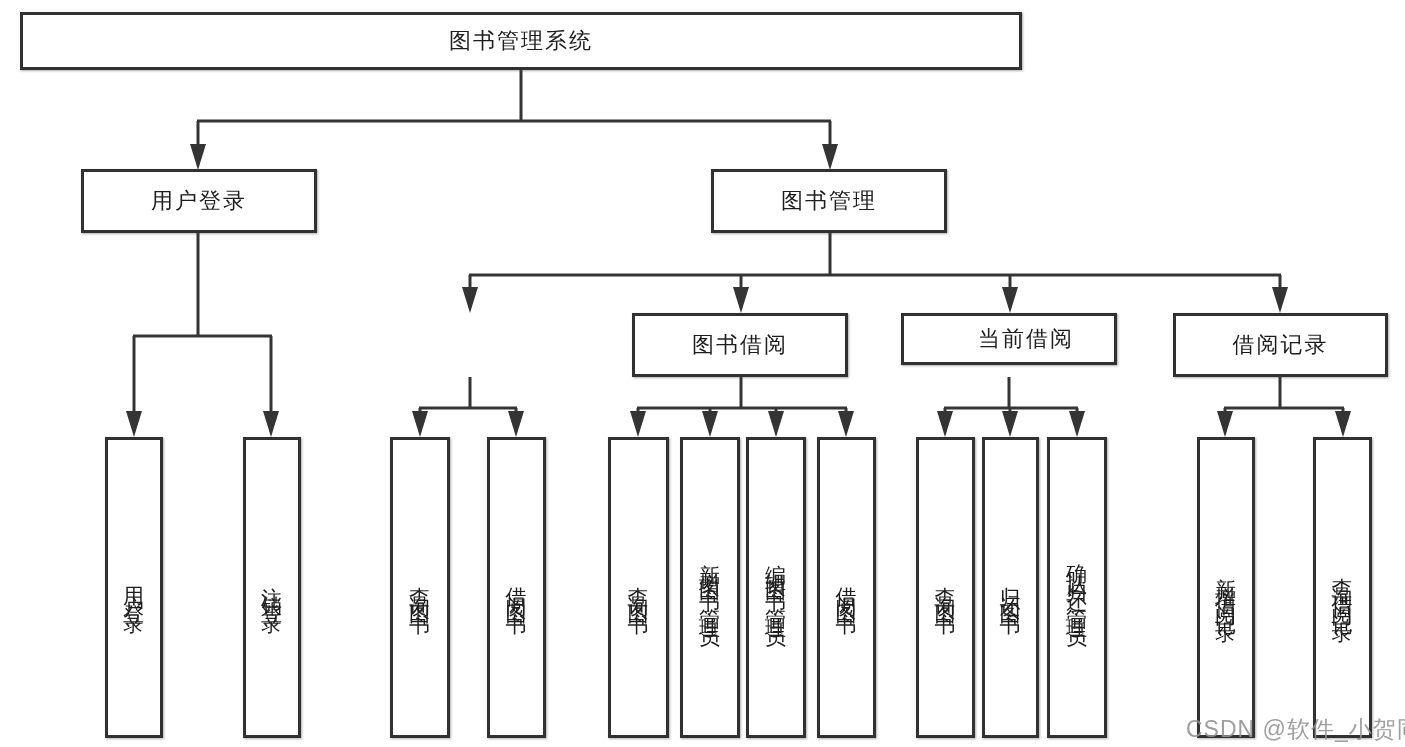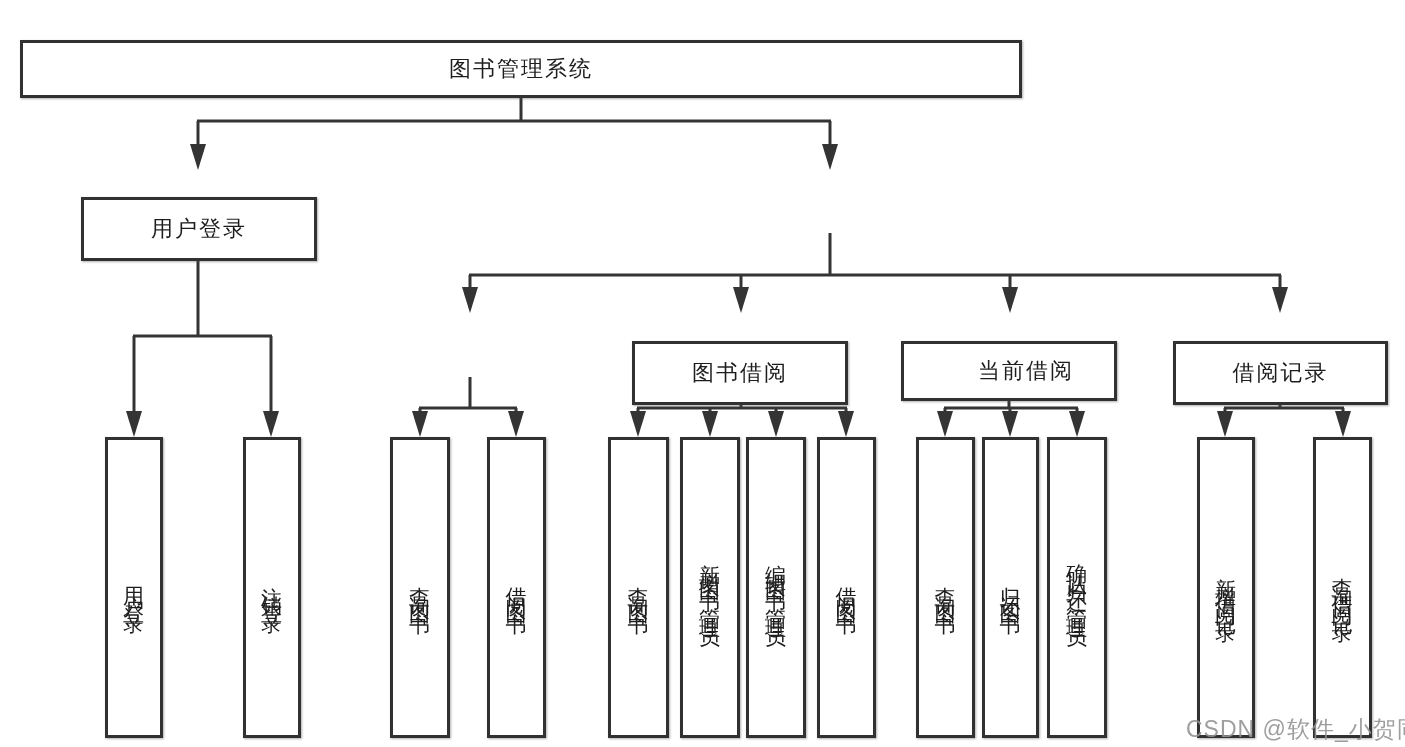--- a/index.html
+++ b/index.html
@@ -38,21 +38,20 @@
     display: flex;
     align-items: center;
     justify-content: center;
     z-index: 2;
   }
   .hbox {
     font-size: 22px;
     color: #1d1d1d;
     letter-spacing: 2px;
     text-align: center;
-    margin-top: 28px;
   }
   .vbox span {
     writing-mode: vertical-rl;
     text-orientation: mixed;
     font-size: 21px;
     letter-spacing: 9px;
     line-height: 1;
     color: #1d1d1d;
     white-space: nowrap;
   }
@@ -138,23 +137,24 @@
       <line x1="1225" y1="408" x2="1225" y2="418"></line>
         <polygon points="1217,411 1233,411 1225,437"></polygon>
       <line x1="1343" y1="408" x2="1343" y2="418"></line>
         <polygon points="1335,411 1351,411 1343,437"></polygon>
     </g>
   </svg>
 
   <div class="box hbox" style="left:20px; top:12px; width:1002px; height:58px;">图书管理系统</div>
 
   <div class="box hbox" style="left:81px; top:169px; width:236px; height:64px;">用户登录</div>
+  <div class="box hbox" style="left:711px; top:169px; width:236px; height:64px;">图书管理</div>
 
   <div class="box hbox" style="left:632px; top:313px; width:216px; height:64px;">图书借阅</div>
-  <div class="box hbox" style="left:901px; top:313px; width:216px; height:60px;padding-left:34px;">当前借阅</div>
+  <div class="box hbox" style="left:901px; top:313px; width:216px; height:52px;padding-left:34px;">当前借阅</div>
   <div class="box hbox" style="left:1173px; top:313px; width:215px; height:64px;">借阅记录</div>
 
   <div class="box vbox" style="left:105px; top:437px; width:58px; height:301px;">
     <span>用户登录</span>
   </div>
   <div class="box vbox" style="left:243px; top:437px; width:58px; height:301px;">
     <span>注销登录</span>
   </div>
 
   <div class="box vbox" style="left:390px; top:437px; width:60px; height:301px;">

